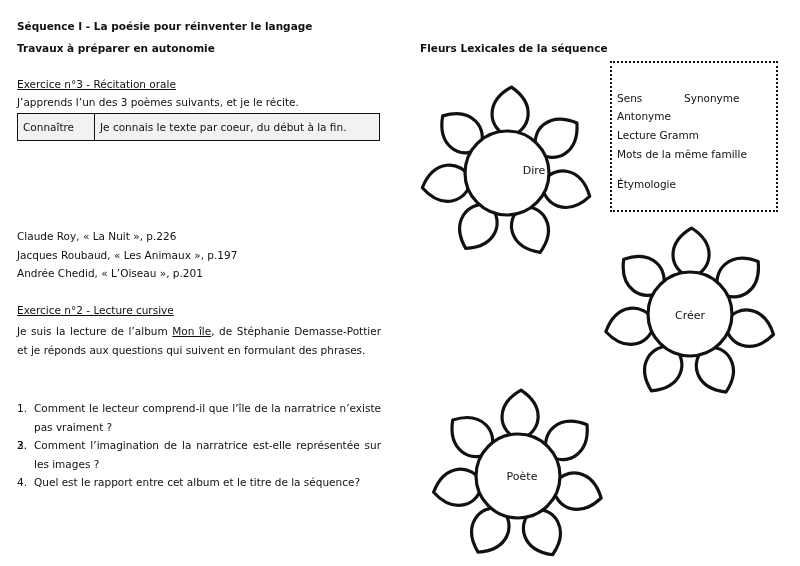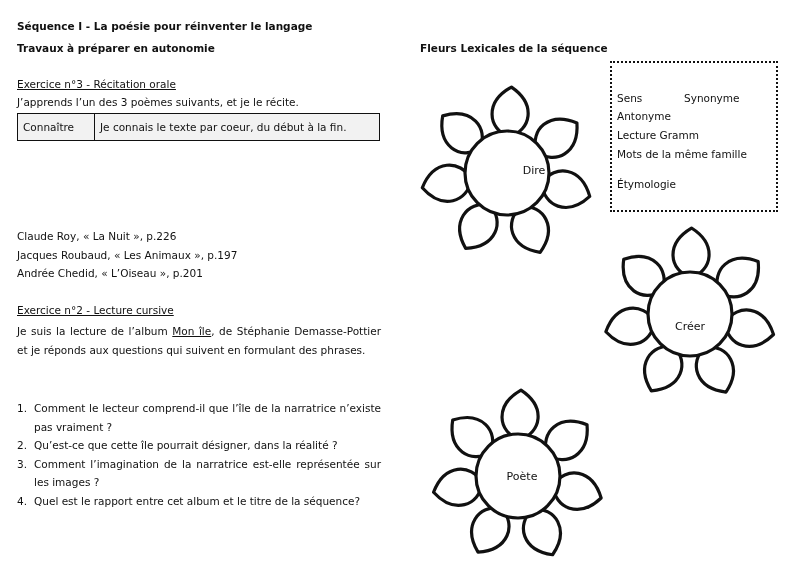--- a/index.html
+++ b/index.html
@@ -44,21 +44,21 @@
 
 <div class="abs" style="left:17px;top:230px;">Claude Roy, «  La Nuit  », p.226</div>
 <div class="abs" style="left:17px;top:249px;">Jacques Roubaud, «  Les Animaux  », p.197</div>
 <div class="abs" style="left:17px;top:267px;">Andrée Chedid, «  L’Oiseau  », p.201</div>
 
 <div class="abs ul" style="left:17px;top:304px;">Exercice n°2 - Lecture cursive</div>
 <div class="just" style="top:322px;"><span>Je suis la lecture de l’album </span><span class="ul" style="">Mon île</span><span>, de Stéphanie Demasse-Pottier et je réponds aux questions qui suivent en formulant des phrases.</span></div>
 
 <ol class="q">
   <li><span class="num">1.</span><span>Comment le lecteur comprend-il que l’île de la narratrice n’existe pas vraiment ?</span></li>
-  <li><span class="num">2.</span><span>Qu’est-ce que cette île pourrait désigner, dans la réalité ?</span></li>
+  <li><span class="num">2.</span></li>
   <li><span class="num">3.</span><span>Comment l’imagination de la narratrice est-elle représentée sur les images ?</span></li>
   <li><span class="num">4.</span><span>Quel est le rapport entre cet album et le titre de la séquence?</span></li>
 </ol>
 
 <div class="abs bold" style="left:420px;top:42px;">Fleurs Lexicales de la séquence</div>
 
 <div class="petbox">
   <div class="it" style="top:26px;">Sens</div>
   <div class="it" style="top:26px;left:72px;">Synonyme</div>
   <div class="it" style="top:44px;">Antonyme</div>
@@ -92,21 +92,21 @@
     <use href="#petal" transform="rotate(0)"></use>
     <use href="#petal" transform="rotate(51.4)"></use>
     <use href="#petal" transform="rotate(102.8)"></use>
     <use href="#petal" transform="rotate(154.3)"></use>
     <use href="#petal" transform="rotate(205.7)"></use>
     <use href="#petal" transform="rotate(257.1)"></use>
     <use href="#petal" transform="rotate(308.6)"></use>
   </g>
   <circle cx="0" cy="0" r="42" fill="#fff" stroke="#111" stroke-width="3.2"></circle>
 </svg>
-<div class="flabel" style="left:650px;top:320px;width:80px;">Créer</div>
+<div class="flabel" style="left:650px;top:309px;width:80px;">Créer</div>
 
 <svg class="flower" style="left:428px;top:386px;" width="180" height="180" viewBox="-90 -90 180 180">
   <g transform="rotate(2)">
     <use href="#petal" transform="rotate(0)"></use>
     <use href="#petal" transform="rotate(51.4)"></use>
     <use href="#petal" transform="rotate(102.8)"></use>
     <use href="#petal" transform="rotate(154.3)"></use>
     <use href="#petal" transform="rotate(205.7)"></use>
     <use href="#petal" transform="rotate(257.1)"></use>
     <use href="#petal" transform="rotate(308.6)"></use>

